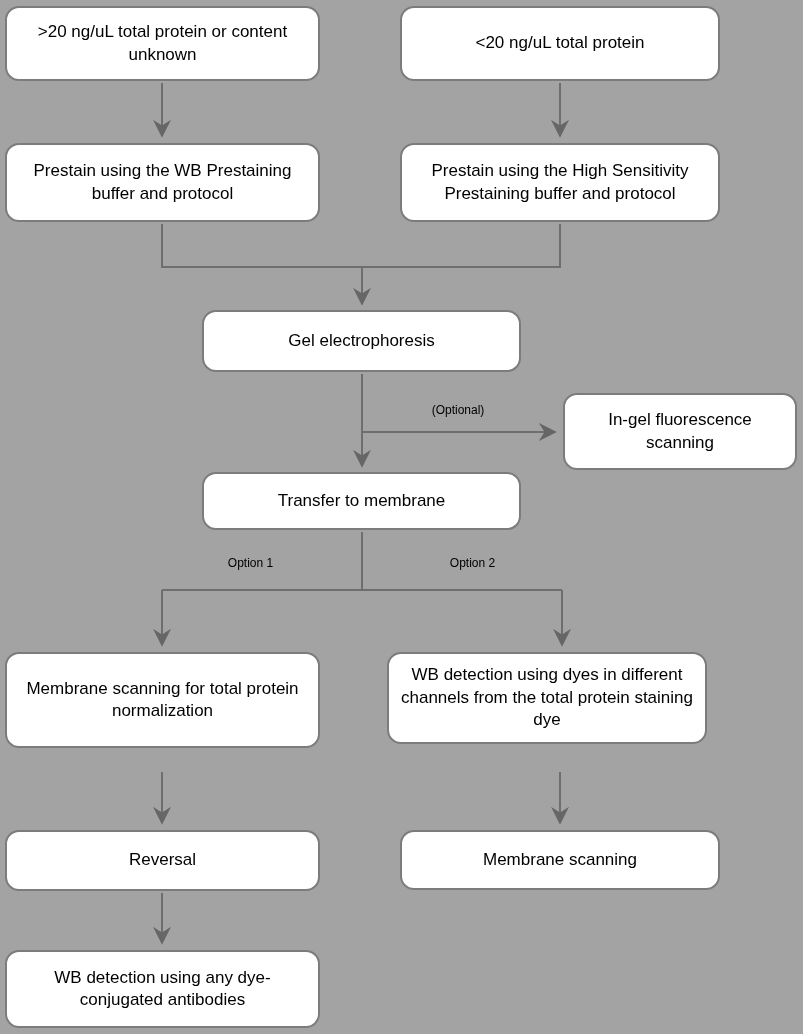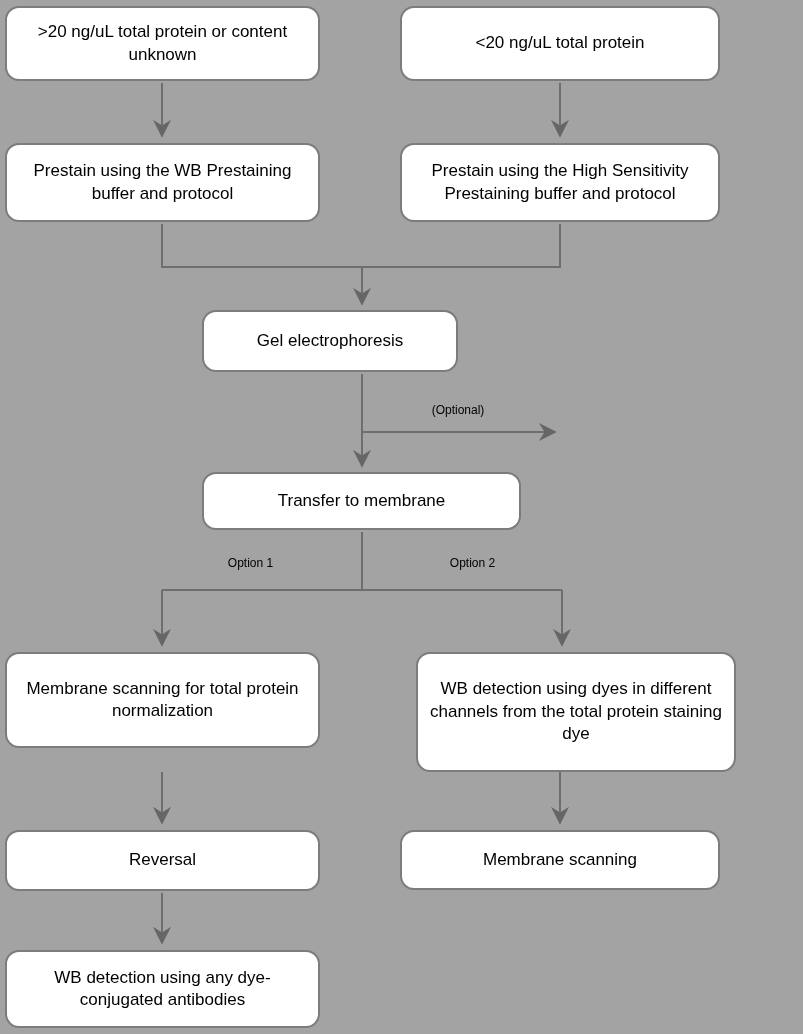--- a/index.html
+++ b/index.html
@@ -42,25 +42,25 @@
     color: #000000;
     font-size: 12px;
     text-align: center;
     background: transparent;
   }
   
   .n-gt20              { left: 5px;   top: 6px;   width: 315px; height: 75px; }
   .n-lt20              { left: 400px; top: 6px;   width: 320px; height: 75px; }
   .n-prestain-wb       { left: 5px;   top: 143px; width: 315px; height: 79px; }
   .n-prestain-hs       { left: 400px; top: 143px; width: 320px; height: 79px; }
-  .n-gel               { left: 202px; top: 310px; width: 256px; height: 62px; }
+  .n-gel               { left: 202px; top: 310px; width: 319px; height: 62px; }
   .n-ingel             { left: 563px; top: 393px; width: 234px; height: 77px; }
   .n-transfer          { left: 202px; top: 472px; width: 319px; height: 58px; }
   .n-membrane-total    { left: 5px;   top: 652px; width: 315px; height: 96px; }
-  .n-wb-dyes           { left: 416px; top: 652px; width: 320px; height: 120px; }
+  .n-wb-dyes           { left: 387px; top: 652px; width: 320px; height: 92px; }
   .n-reversal          { left: 5px;   top: 830px; width: 315px; height: 61px; }
   .n-membrane-scanning { left: 400px; top: 830px; width: 320px; height: 60px; }
   .n-wb-any            { left: 5px;   top: 950px; width: 315px; height: 78px; }
   .l-optional { left: 398px; top: 403px; width: 120px; }
   .l-option1  { left: 198px; top: 556px; width: 105px; }
   .l-option2  { left: 420px; top: 556px; width: 105px; }
 </style>
 </head>
 <body>
 
@@ -99,20 +99,21 @@
   <div class="node n-gt20">&gt;20 ng/uL total protein or content unknown</div>
 
   <div class="node n-lt20">&lt;20 ng/uL total protein</div>
 
   <div class="node n-prestain-wb">Prestain using the WB Prestaining buffer and protocol</div>
 
   <div class="node n-prestain-hs">Prestain using the High Sensitivity Prestaining buffer and protocol</div>
 
   <div class="node n-gel">Gel electrophoresis</div>
 
+  <div class="node n-ingel">In-gel fluorescence scanning</div>
 
   <div class="node n-transfer">Transfer to membrane</div>
 
   <div class="node n-membrane-total">Membrane scanning for total protein normalization</div>
 
   <div class="node n-wb-dyes">WB detection using dyes in different channels from the total protein staining dye</div>
 
   <div class="node n-reversal">Reversal</div>
 
   <div class="node n-membrane-scanning">Membrane scanning</div>

